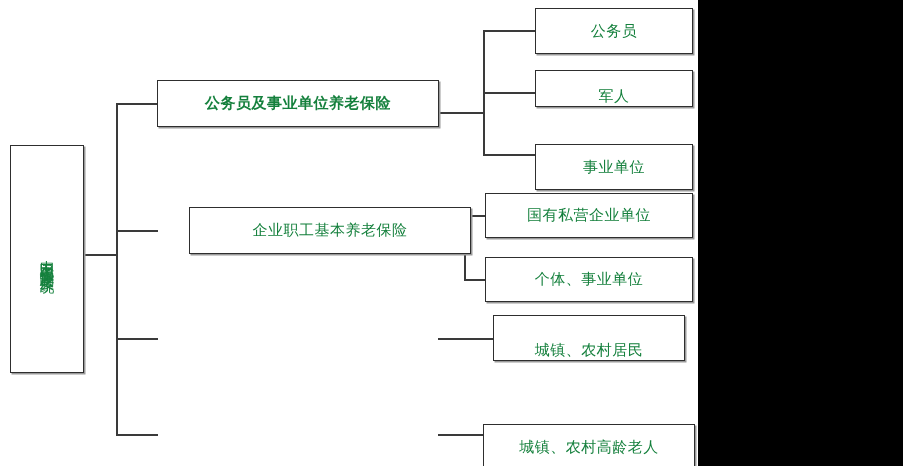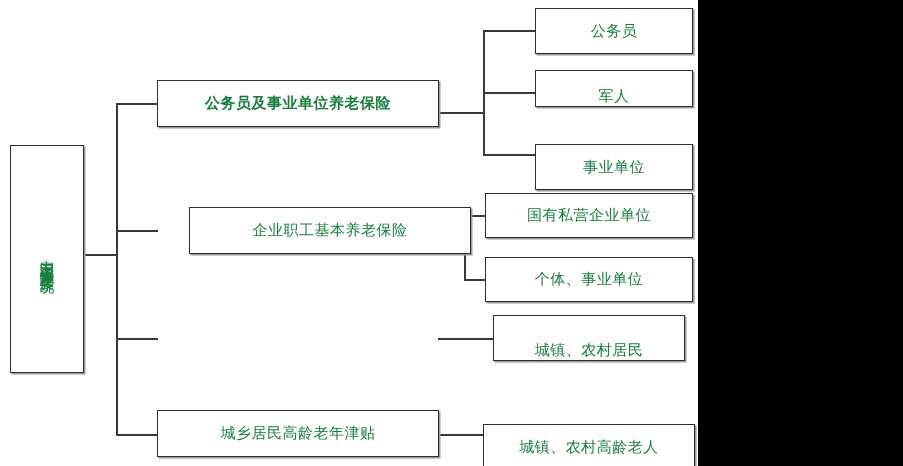--- a/index.html
+++ b/index.html
@@ -95,23 +95,20 @@
 
   <div class="node" style="left:157px; top:80px; width:282px; height:47px;font-weight:bold;">
     <span class="label">公务员及事业单位养老保险</span>
   </div>
 
   <div class="node" style="left:157px; top:207px; width:282px; height:47px;margin-left:32px;">
     <span class="label">企业职工基本养老保险</span>
   </div>
 
 
-  <div class="node" style="left:157px; top:410px; width:282px; height:47px;">
-    <span class="label">城乡居民高龄老年津贴</span>
-  </div>
 
   <div class="node" style="left:535px; top:8px; width:158px; height:46px;">
     <span class="label">公务员</span>
   </div>
 
   <div class="node" style="left:535px; top:70px; width:158px; height:37px;align-items:flex-end;">
     <span class="label">军人</span>
   </div>
 
   <div class="node" style="left:535px; top:132px; width:158px; height:46px;margin-top:12px;">

